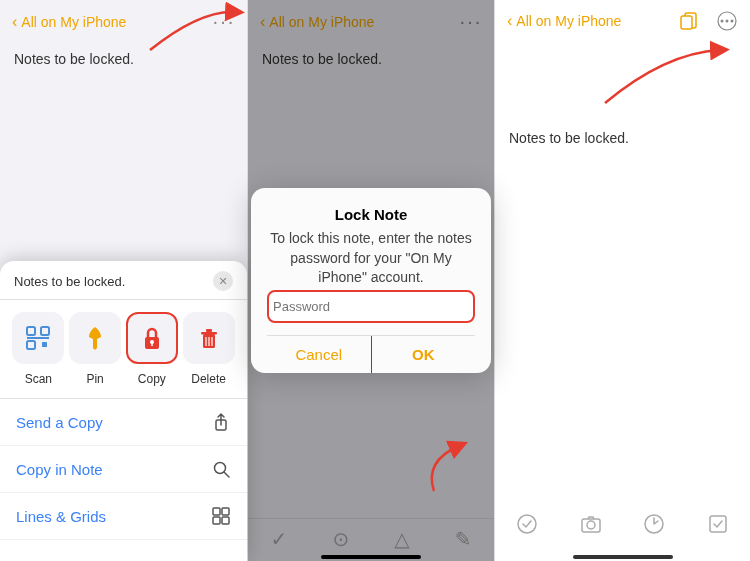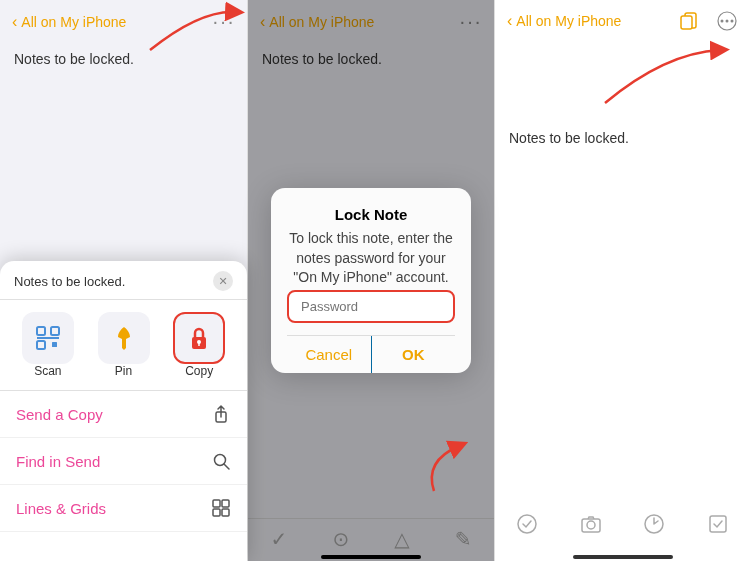--- a/index.html
+++ b/index.html
@@ -100,21 +100,21 @@
       align-items: center;
       padding: 12px 10px;
       gap: 0;
       border-bottom: 1px solid #e0e0e0;
     }
     .sheet-icon-item {
       display: flex;
       flex-direction: column;
       align-items: center;
       flex: 1;
-      gap: 0;
+      gap: 8px;
     }
     .sheet-icon-circle {
       width: 52px;
       height: 52px;
       border-radius: 12px;
       display: flex;
       align-items: center;
       justify-content: center;
       background: #f2f2f7;
     }
@@ -126,21 +126,21 @@
       color: #333;
     }
 
     .sheet-menu-item {
       display: flex;
       align-items: center;
       justify-content: space-between;
       padding: 13px 16px;
       border-bottom: 1px solid #f0f0f0;
       font-size: 15px;
-      color: #ec4899;
+      color: #3b82f6;
     }
 
     .panel-footer {
       display: flex;
       justify-content: space-around;
       align-items: center;
       padding: 8px 0 10px;
       background: #f2f2f7;
       border-top: 1px solid #ddd;
     }
@@ -163,42 +163,42 @@
       top: 0; left: 0; right: 0; bottom: 0;
       background: rgba(0,0,0,0.35);
       display: flex;
       align-items: center;
       justify-content: center;
       z-index: 20;
     }
     .modal-box {
       background: rgba(255,255,255,0.96);
       border-radius: 14px;
-      width: 200px;
+      width: 240px;
       padding: 18px 16px 0;
       text-align: center;
       box-shadow: 0 4px 30px rgba(0,0,0,0.2);
     }
     .modal-title {
       font-size: 15px;
       font-weight: 600;
       margin-bottom: 6px;
       color: #000;
     }
     .modal-desc {
       font-size: 14px;
       color: #444;
       line-height: 1.4;
       margin-bottom: 2px;
     }
     .modal-input {
       width: 100%;
       border: 2px solid #e63c2f;
       border-radius: 8px;
-      padding: 7px 12px;
+      padding: 7px 4px;
       font-size: 13px;
       color: #000000;
       outline: none;
       margin-bottom: 12px;
       background: #fff;
     }
     .modal-buttons {
       display: flex;
       border-top: 1px solid #ddd;
     }
@@ -296,31 +296,44 @@
           <svg width="28" height="28" viewBox="0 0 28 28">
             <rect x="7" y="13" width="14" height="12" rx="2" fill="#e63c2f"></rect>
             <path d="M10 13 V9 A4 4 0 0 1 18 9 V13" fill="none" stroke="#e63c2f" stroke-width="2.5" stroke-linecap="round"></path>
             <circle cx="14" cy="18" r="2" fill="white"></circle>
             <line x1="14" y1="19" x2="14" y2="22" stroke="white" stroke-width="1.5"></line>
           </svg>
         </div>
         <span class="sheet-icon-label">Copy</span>
       </div>
 
+      <div class="sheet-icon-item">
+        <div class="sheet-icon-circle">
+          <svg width="28" height="28" viewBox="0 0 28 28">
+            <rect x="8" y="10" width="12" height="14" rx="1.5" fill="#e63c2f"></rect>
+            <rect x="6" y="8" width="16" height="2.5" rx="1" fill="#e63c2f"></rect>
+            <rect x="11" y="5" width="6" height="3" rx="1" fill="#e63c2f"></rect>
+            <line x1="11" y1="13" x2="11" y2="22" stroke="white" stroke-width="1.2"></line>
+            <line x1="14" y1="13" x2="14" y2="22" stroke="white" stroke-width="1.2"></line>
+            <line x1="17" y1="13" x2="17" y2="22" stroke="white" stroke-width="1.2"></line>
+          </svg>
+        </div>
+        <span class="sheet-icon-label">Delete</span>
+      </div>
     </div>
 
     <div class="sheet-menu-item">
       <span>Send a Copy</span>
       <svg width="20" height="20" viewBox="0 0 20 20">
         <rect x="5" y="8" width="10" height="10" rx="1.5" fill="none" stroke="#555" stroke-width="1.5"></rect>
         <path d="M10 2 L10 13 M7 5 L10 2 L13 5" stroke="#555" stroke-width="1.5" fill="none" stroke-linecap="round"></path>
       </svg>
     </div>
     <div class="sheet-menu-item">
-      <span>Find in Send</span>
+      <span>Copy in Note</span>
       <svg width="20" height="20" viewBox="0 0 20 20">
         <circle cx="9" cy="9" r="5.5" fill="none" stroke="#555" stroke-width="1.5"></circle>
         <line x1="13" y1="13" x2="18" y2="18" stroke="#555" stroke-width="1.5" stroke-linecap="round"></line>
       </svg>
     </div>
     <div class="sheet-menu-item">
       <span>Lines &amp; Grids</span>
       <svg width="20" height="20" viewBox="0 0 20 20">
         <rect x="2" y="2" width="7" height="7" rx="1" fill="none" stroke="#555" stroke-width="1.5"></rect>
         <rect x="11" y="2" width="7" height="7" rx="1" fill="none" stroke="#555" stroke-width="1.5"></rect>

